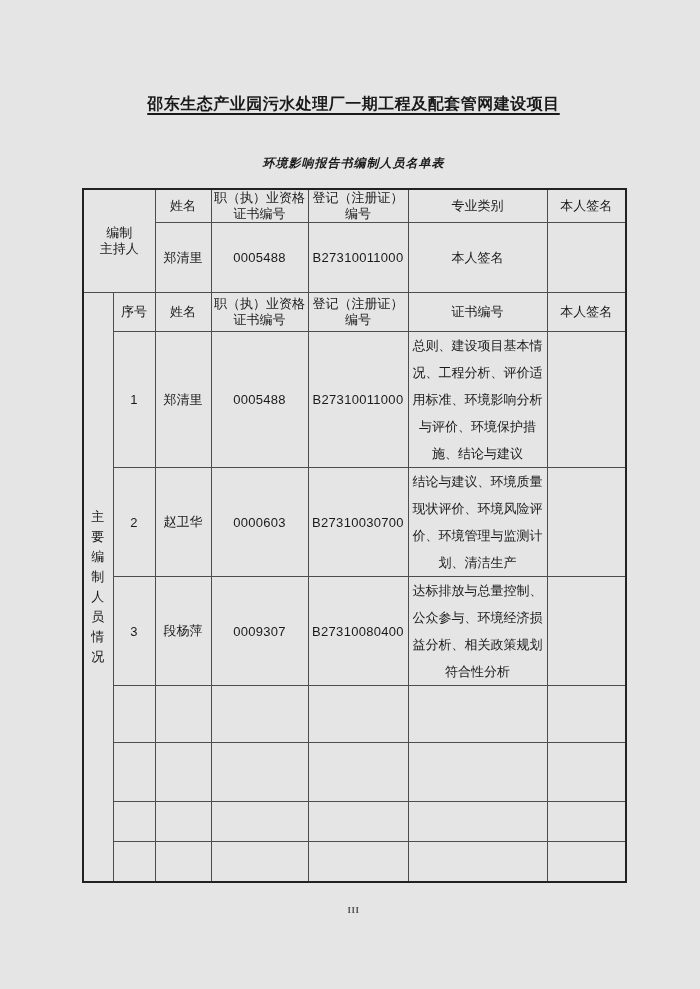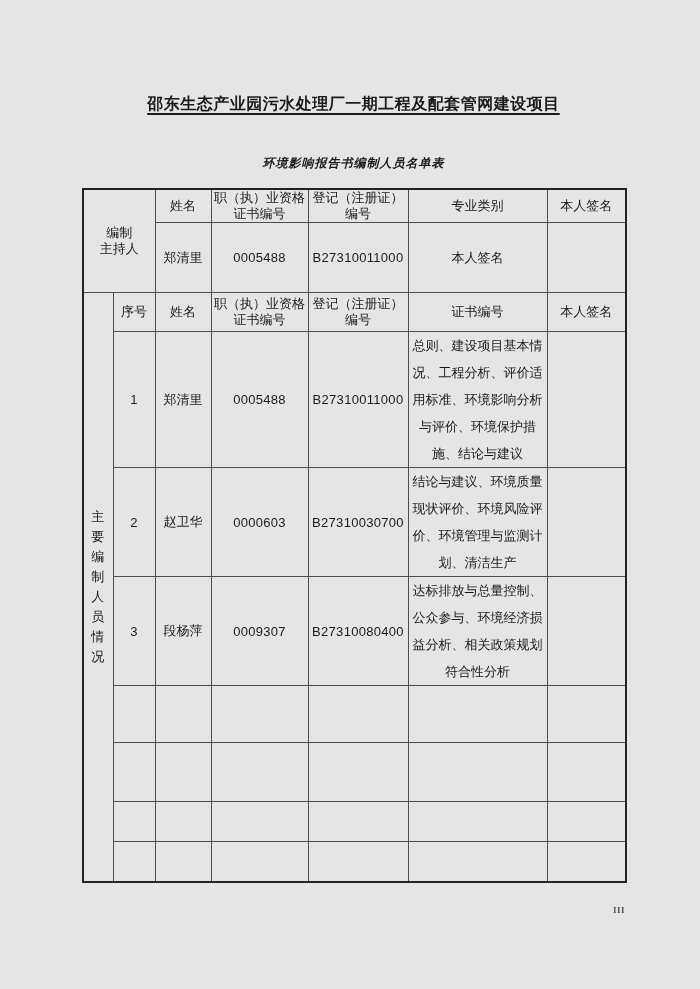--- a/index.html
+++ b/index.html
@@ -40,21 +40,21 @@
   tr.h-head2   { height:39px; }
   tr.h-r1 { height:95px; }
   tr.h-r2 { height:80px; }
   tr.h-r3 { height:85px; }
   tr.h-e1 { height:57px; }
   tr.h-e2 { height:59px; }
   tr.h-e3 { height:40px; }
   tr.h-e4 { height:40px; }
 
   .page-footer {
-    position:absolute; left:82px; top:905px; width:543px; text-align:right;
+    position:absolute; left:82px; top:905px; width:543px; text-align:center;
     font-size:9px; font-weight:bold; color:#555555; letter-spacing:0.5px;
   }
 </style>
 </head>
 <body>
 
 <div class="paper">
 
   <div class="title-block">
     <div class="title-line1">邵东生态产业园污水处理厂一期工程及配套管网建设项目</div>

